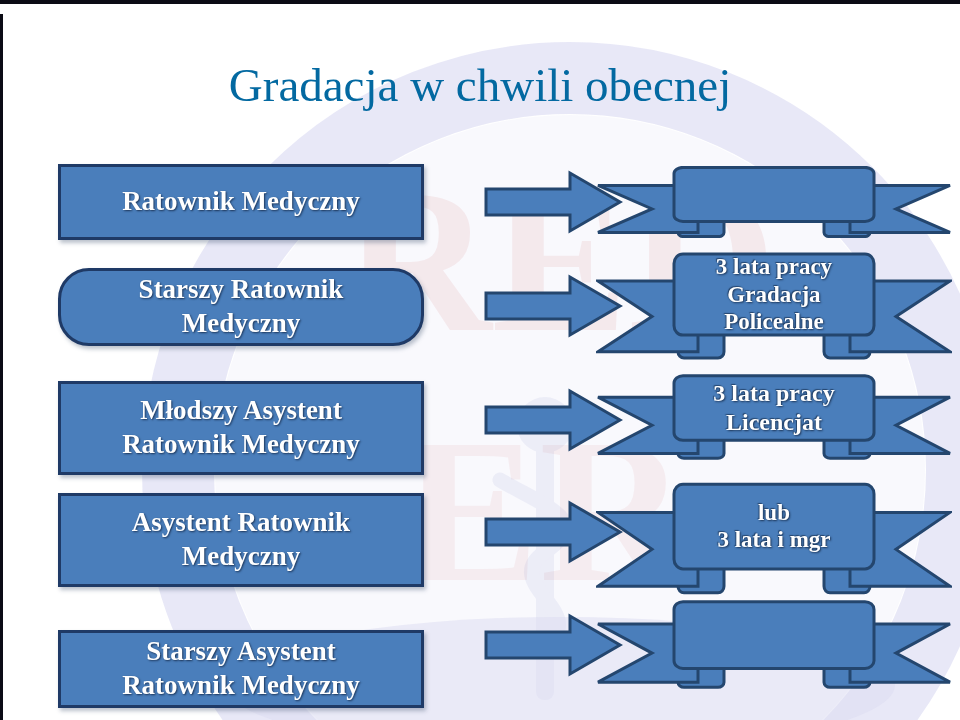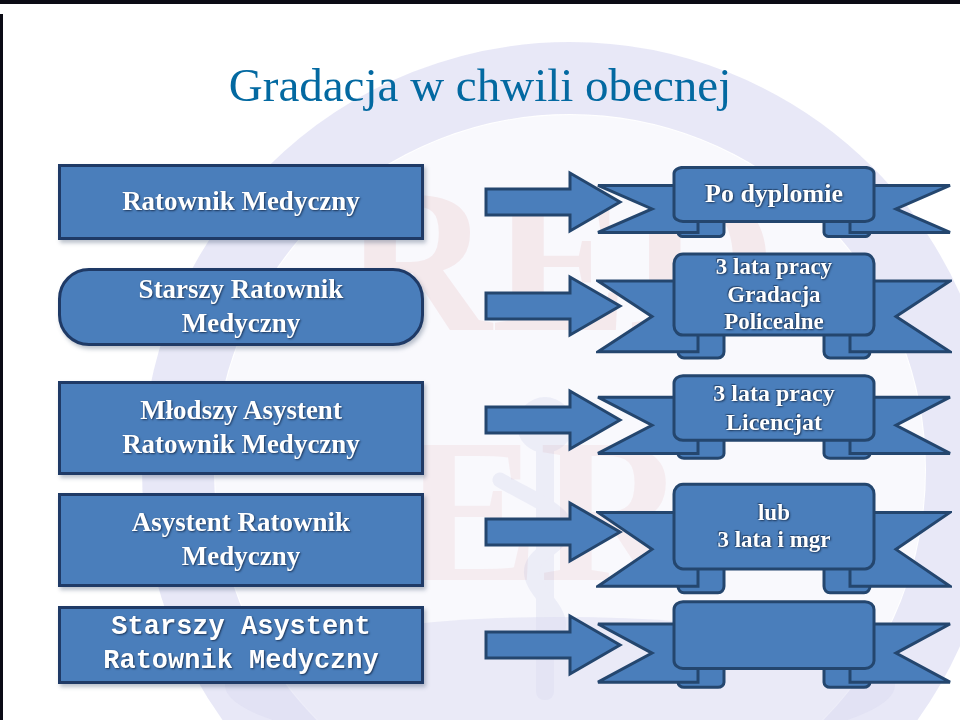--- a/index.html
+++ b/index.html
@@ -86,23 +86,20 @@
         <polygon points="2,20 86,20 86,4 136,33 86,62 86,46 2,46"></polygon>
       </svg>
       <div class="banner" style="top: 166px; height: 72px;">
         <svg class="ribbon-svg" viewBox="0 0 356 104" preserveAspectRatio="none">
           <rect class="shp" x="82" y="40" width="46" height="62" rx="6"></rect>
           <rect class="shp" x="228" y="40" width="46" height="62" rx="6"></rect>
           <polygon class="shp" points="2,28 102,28 102,96 2,96 56,62"></polygon>
           <polygon class="shp" points="354,28 254,28 254,96 354,96 300,62"></polygon>
           <rect class="shp" x="78" y="2" width="200" height="78" rx="9"></rect>
         </svg>
-        <div class="banner-text" style="font-size: 26px;">
-            <div>Po dyplomie</div>
-          </div>
       </div>
     </div>
 
     <div class="row">
       <div class="box" style="top: 268px; height: 78px; border-radius: 31px;">
         <div class="box-text">
             <div>Starszy Ratownik</div>
             <div>Medyczny</div>
           </div>
       </div>
@@ -169,21 +166,21 @@
           <rect class="shp" x="78" y="2" width="200" height="78" rx="9"></rect>
         </svg>
         <div class="banner-text" style="font-size: 23px;">
             <div>lub</div>
             <div>3 lata i mgr</div>
           </div>
       </div>
     </div>
 
     <div class="row">
-      <div class="box" style="top: 606px; height: 78px; font-family: Liberation Mono, monospace;">
+      <div class="box" style="top: 630px; height: 78px;">
         <div class="box-text">
             <div>Starszy Asystent</div>
             <div>Ratownik Medyczny</div>
           </div>
       </div>
       <svg class="arrow" viewBox="0 0 140 66" preserveAspectRatio="none" style="top: 612px;">
         <polygon points="2,20 86,20 86,4 136,33 86,62 86,46 2,46"></polygon>
       </svg>
       <div class="banner" style="top: 600px; height: 89px;">
         <svg class="ribbon-svg" viewBox="0 0 356 104" preserveAspectRatio="none">

